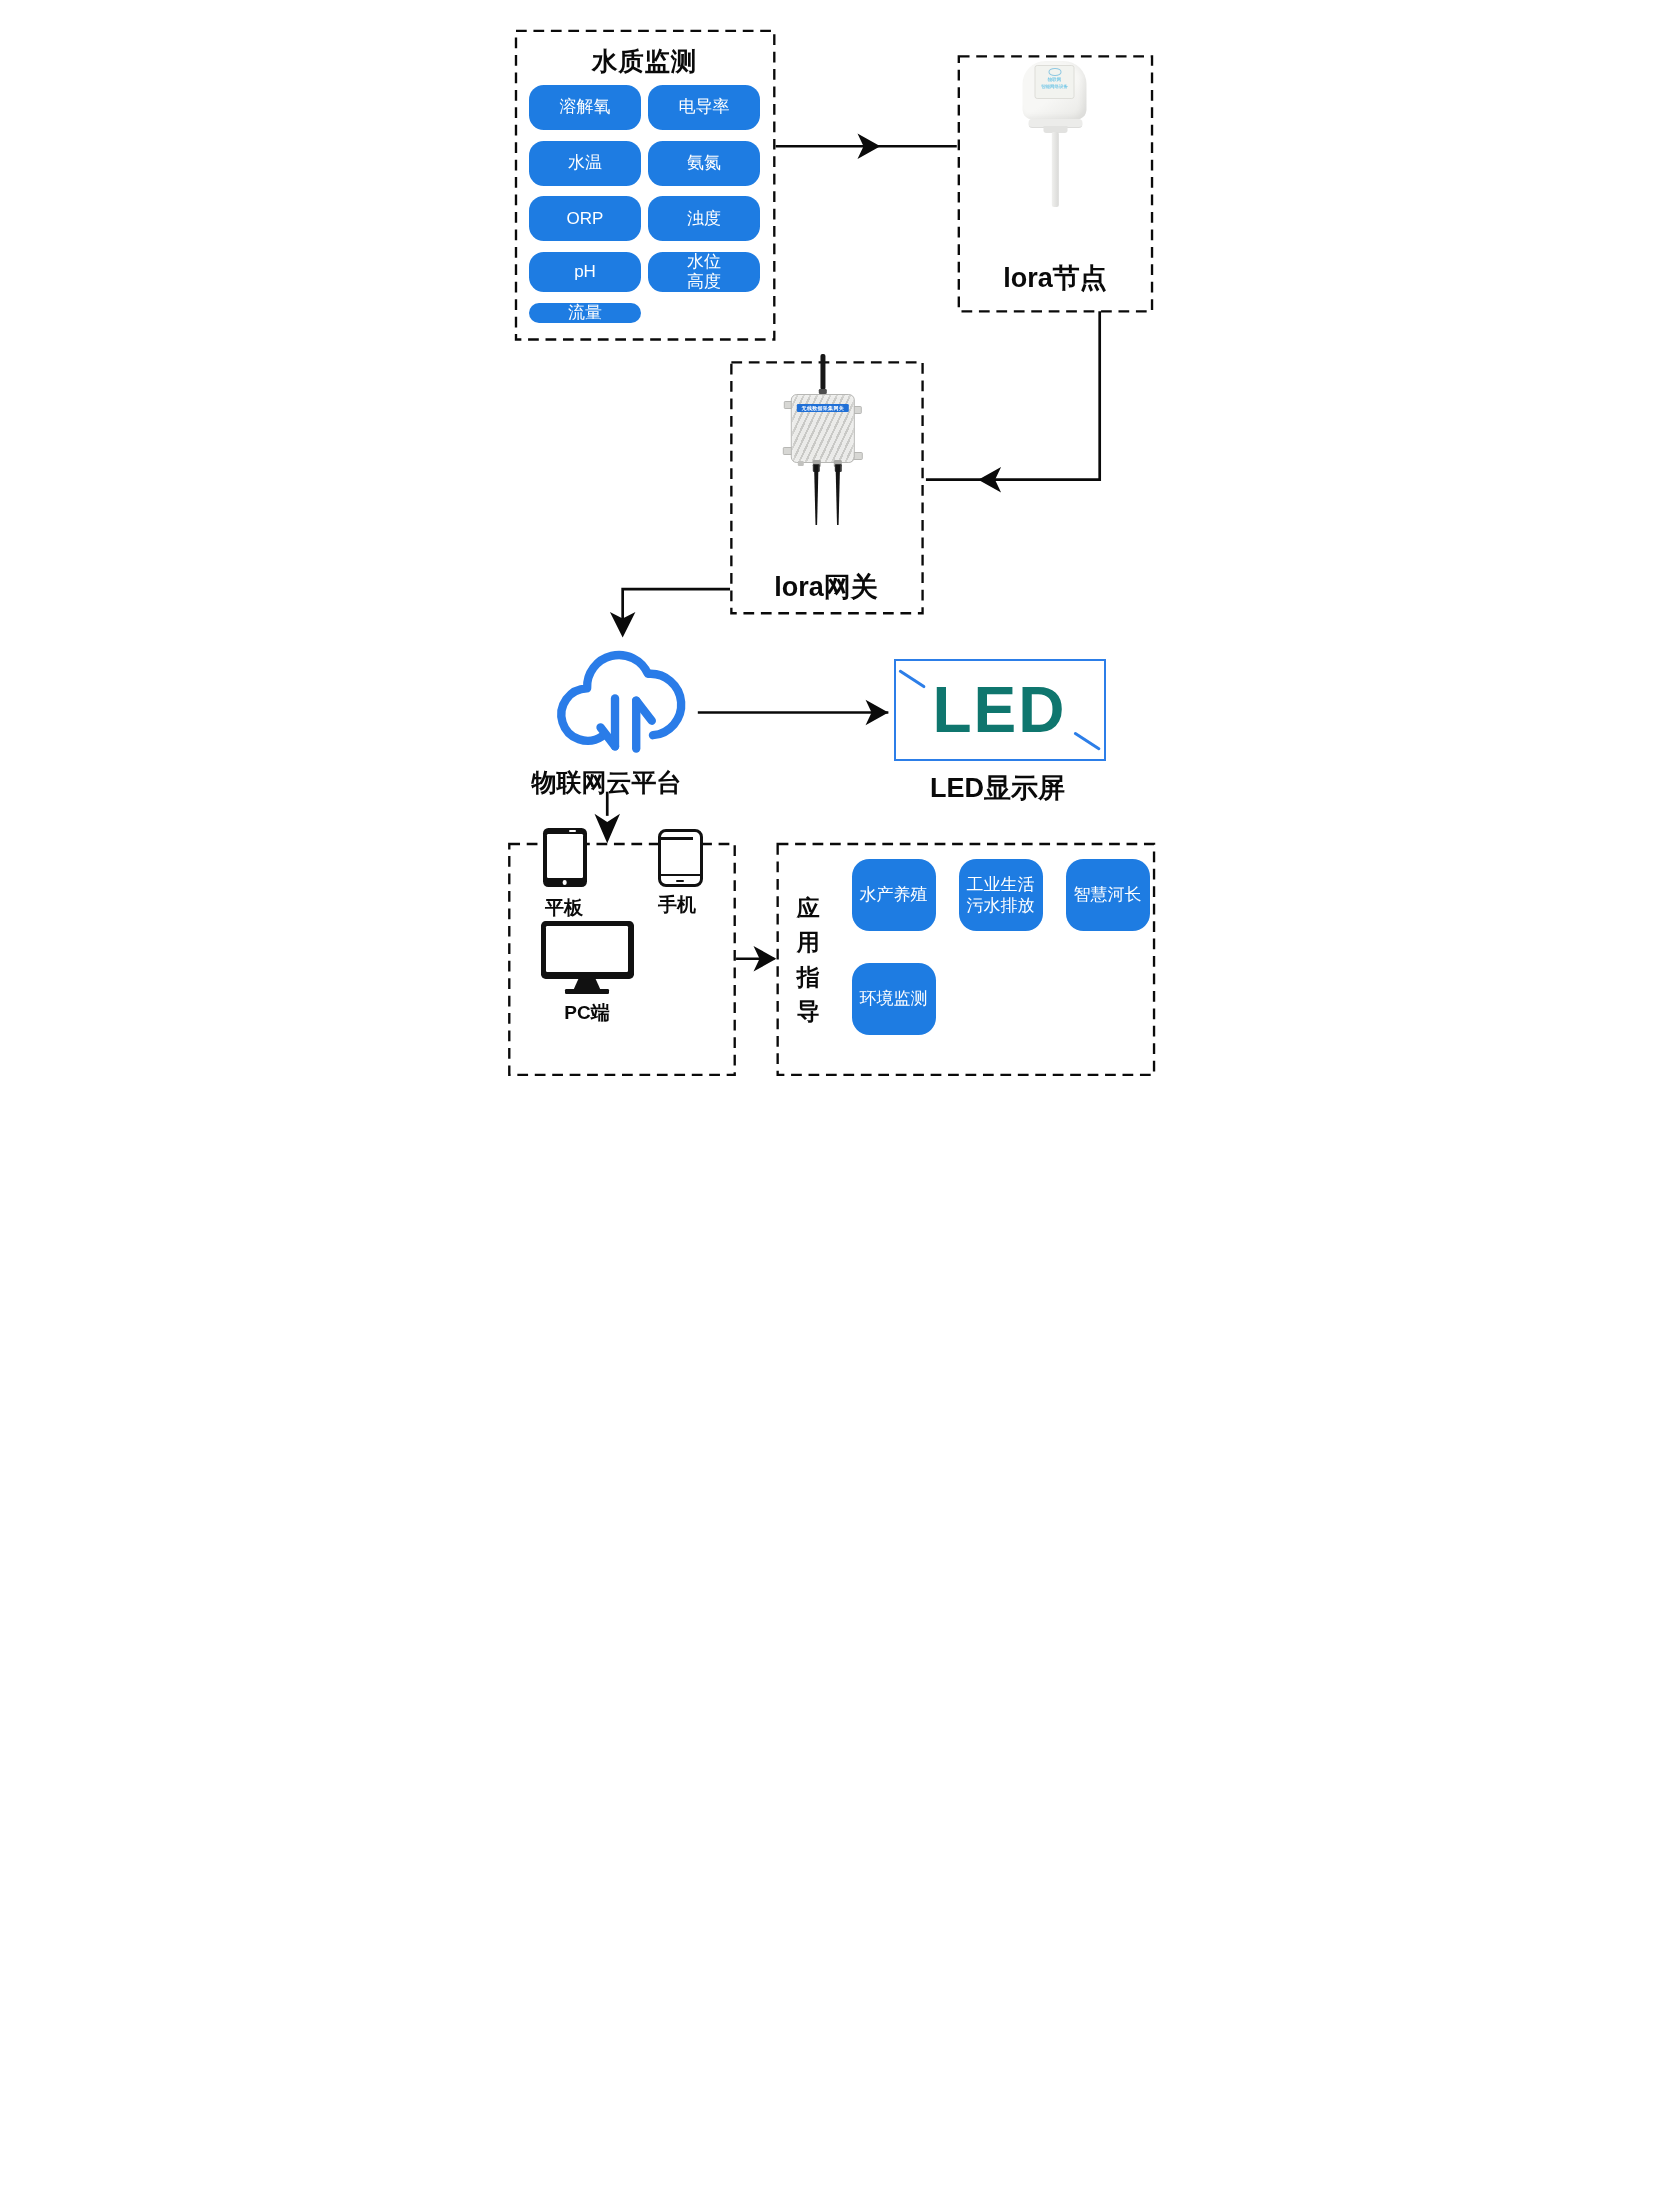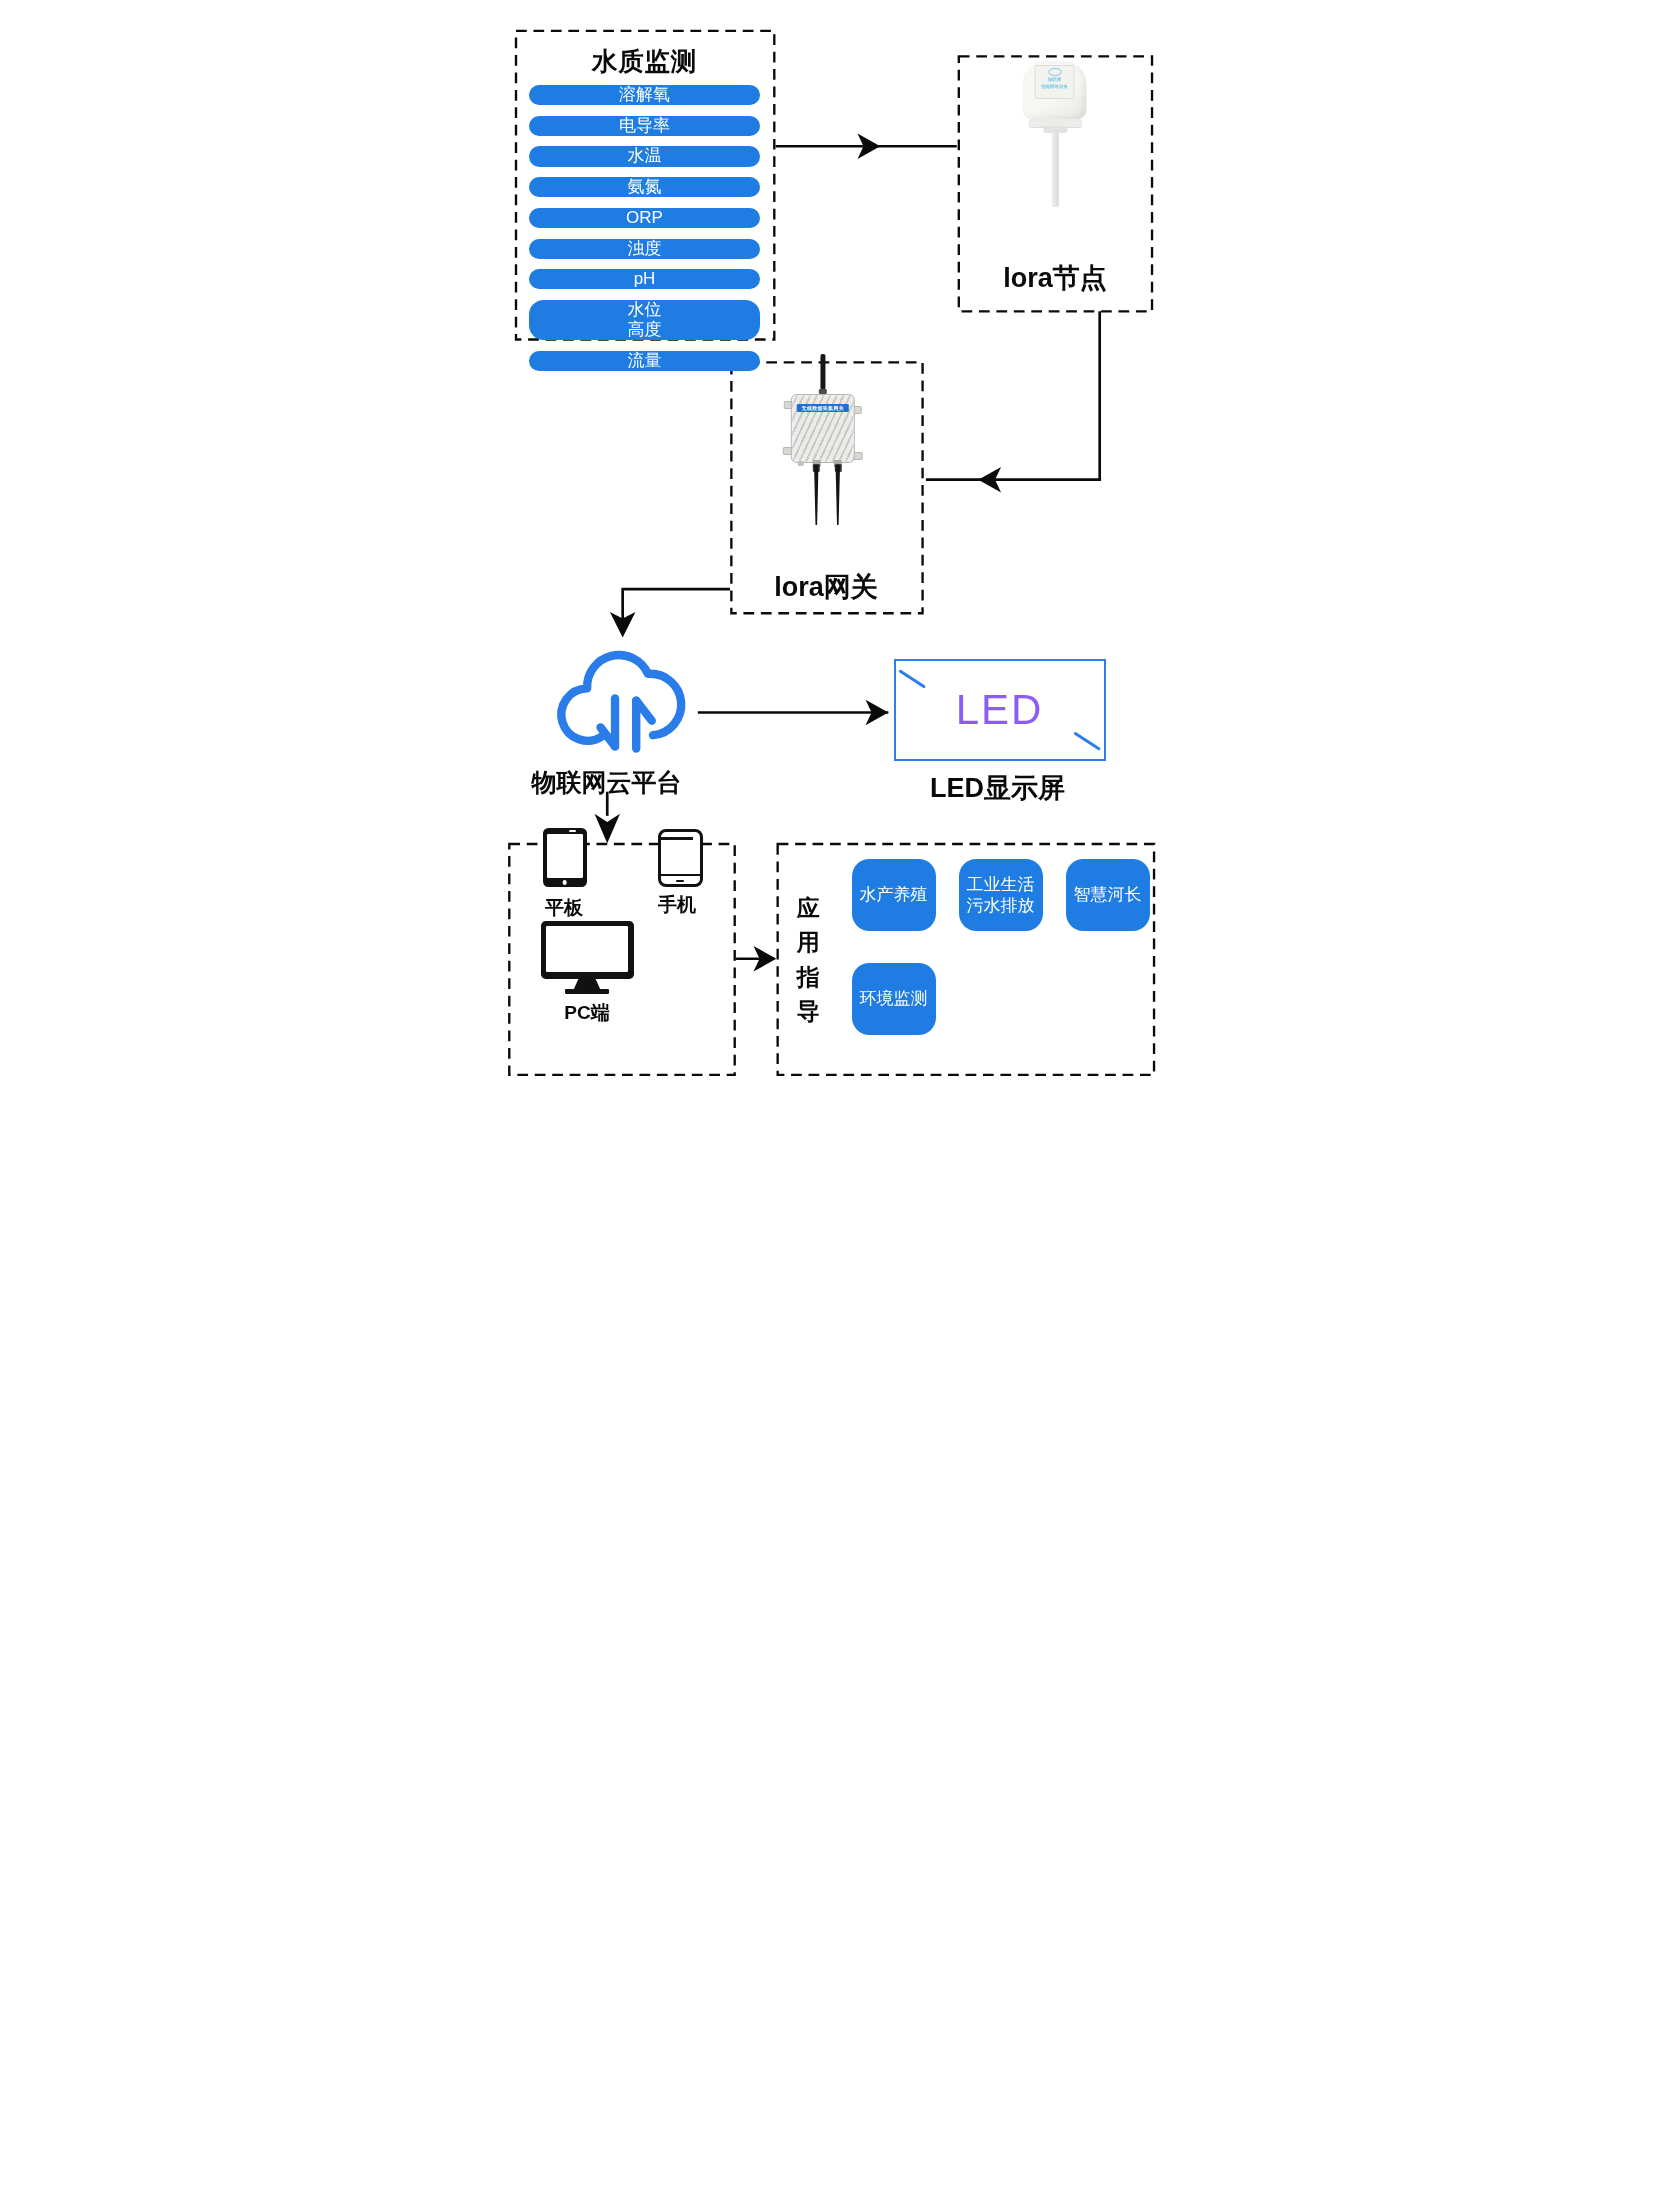--- a/index.html
+++ b/index.html
@@ -6,21 +6,21 @@
   .canvas{
     position:relative;width:832px;height:1103px;margin:0 auto;background:#fff;
     font-family:"Liberation Sans","DejaVu Sans",sans-serif;color:#0a0a0a;overflow:hidden;
   }
   .overlay{position:absolute;inset:0;width:100%;height:100%;z-index:1;}
   .blk{position:absolute;z-index:2;}
 
   
   .wq-title{position:absolute;top:13.4px;left:0;width:100%;text-align:center;font-size:25.5px;font-weight:800;letter-spacing:0.7px;}
   .wq-grid{position:absolute;left:13.4px;right:13.4px;top:54px;bottom:17.4px;display:grid;
-    grid-template-columns:repeat(1,1fr);grid-template-rows:repeat(3,1fr);gap:10.7px 6.7px;}
+    grid-template-columns:repeat(2,1fr);grid-template-rows:repeat(3,1fr);gap:10.7px 6.7px;}
   .tile{background:#1e7ce2;border-radius:14.8px;color:#fff;display:flex;align-items:center;justify-content:center;
     font-size:17px;line-height:1.18;text-align:center;white-space:pre-line;font-weight:500;}
 
   
   .big-label{position:absolute;left:0;width:100%;text-align:center;font-size:27px;font-weight:800;}
 
   
   .node-dev{position:absolute;left:50%;top:9.4px;transform:translateX(-50%);width:67px;height:150px;}
   .node-head{position:absolute;left:1.3px;top:0;width:64px;height:59px;background:linear-gradient(145deg,#f7f7f5 55%,#e7e7e4);
     border-radius:23px 23px 10.7px 10.7px;box-shadow:inset -4px -2.7px 6.7px rgba(0,0,0,0.06);}
@@ -48,21 +48,21 @@
   .gw-ant-b{position:absolute;top:111px;width:8px;height:60px;background:#141414;
     clip-path:polygon(22% 0,78% 0,60% 100%,40% 100%);}
   .gw-sleeve{position:absolute;top:110px;width:6.7px;height:8px;background:#3a3a3a;border-radius:1.3px;}
 
   
   .cloud-wrap{position:absolute;left:136px;top:636px;width:145px;height:122px;}
 
   
   .led-box{position:absolute;left:478px;top:659px;width:208px;height:98px;border:2px solid #2c7ee8;background:#fff;
     display:flex;align-items:center;justify-content:center;}
-  .led-text{font-size:42px;font-weight:400;color:#8b5cf6;letter-spacing:2px;line-height:1;}
+  .led-text{font-size:64px;font-weight:700;color:#0f766e;letter-spacing:2px;line-height:1;}
   .led-diag{position:absolute;width:31px;height:3.4px;background:#2c7ee8;border-radius:2px;}
   .led-diag.tl{left:3.4px;top:8px;transform:rotate(33deg);transform-origin:left center;}
   .led-diag.br{right:3.4px;bottom:8px;transform:rotate(33deg);transform-origin:right center;}
 
   
   .tablet{position:absolute;left:34px;top:16px;width:44px;height:59px;background:#111;border-radius:5.4px;}
   .tablet .scr{position:absolute;left:4px;right:4px;top:6px;bottom:8.7px;background:#fff;border-radius:1.3px;}
   .tablet .cam{position:absolute;top:2px;right:10.7px;width:6.7px;height:2px;background:#fff;border-radius:1.3px;}
   .tablet .home{position:absolute;bottom:2px;left:50%;transform:translateX(-50%);width:4.7px;height:4.7px;background:#fff;border-radius:50%;}
   .phone{position:absolute;left:149px;top:17.4px;width:39px;height:52px;border:3.4px solid #111;border-radius:8px;background:#fff;}

